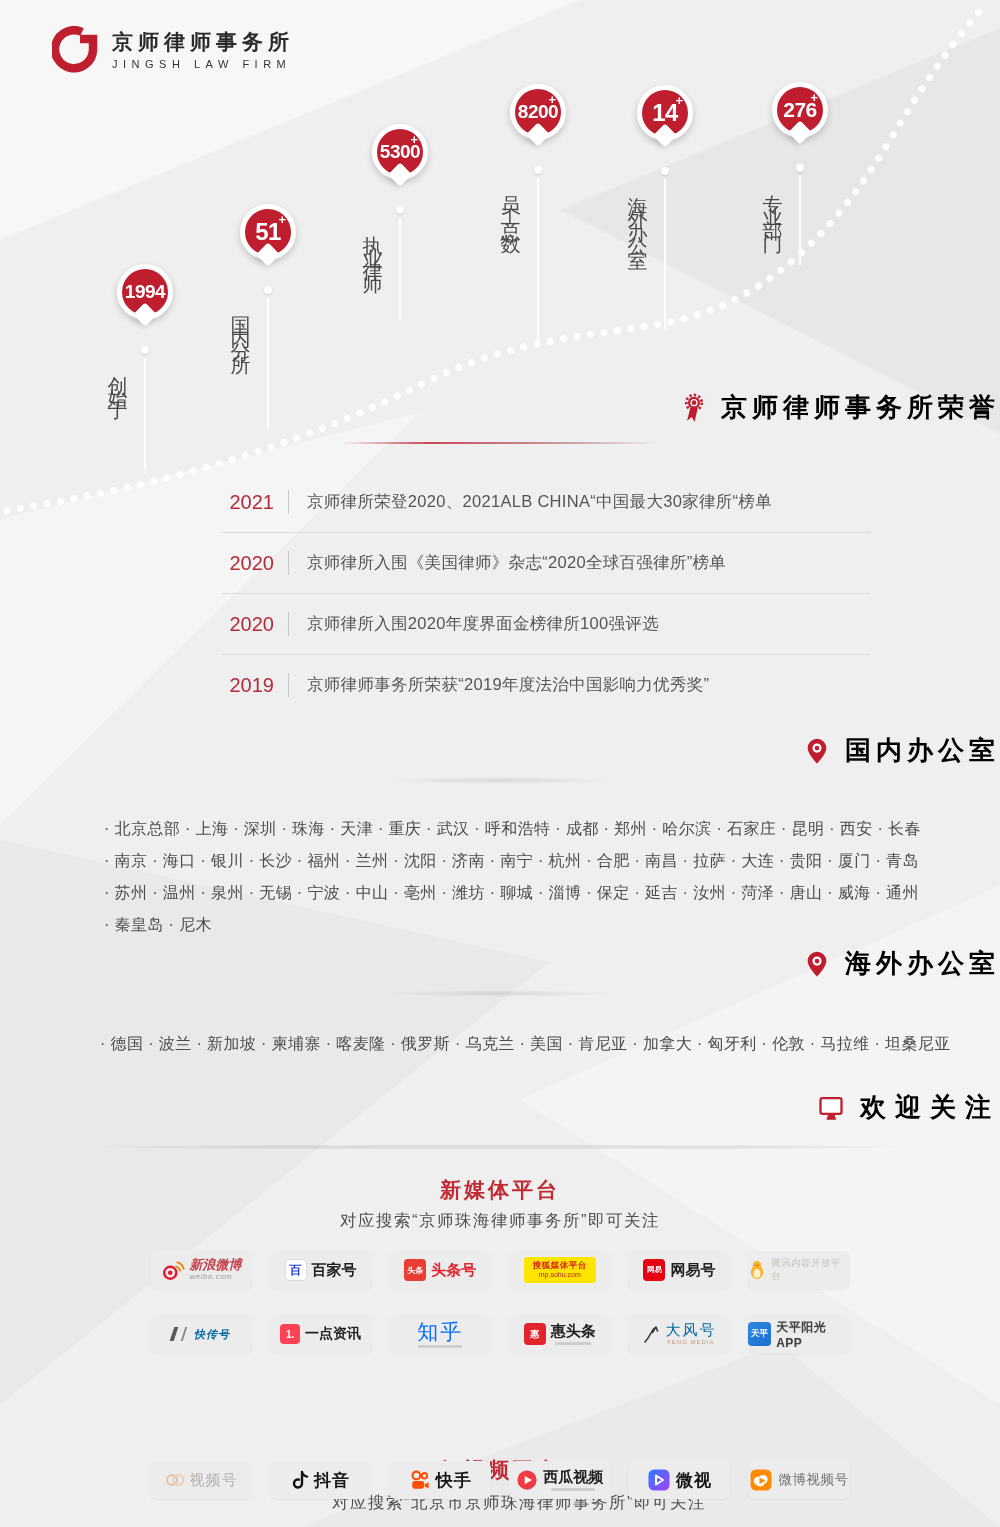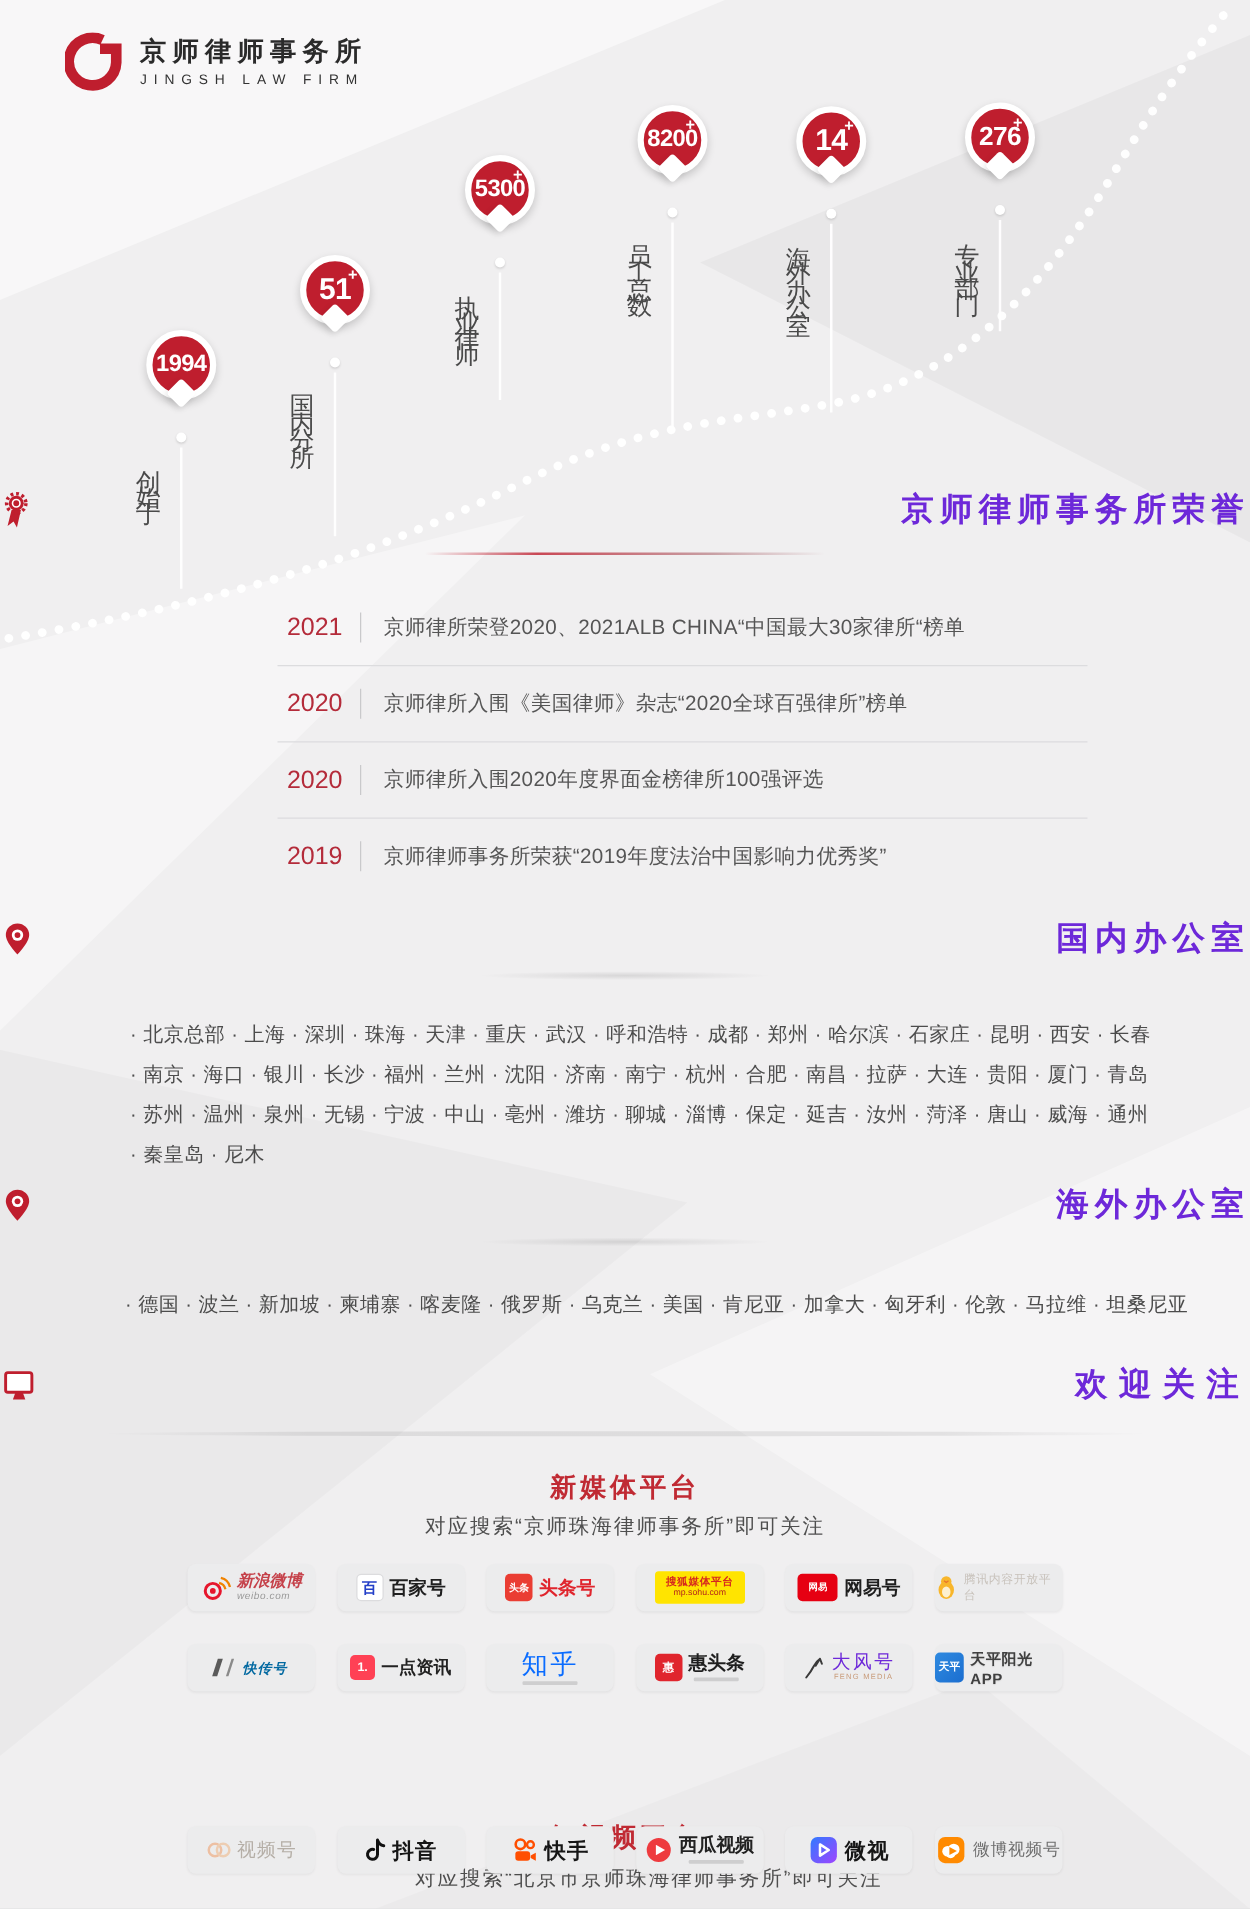--- a/index.html
+++ b/index.html
@@ -49,22 +49,22 @@
   .pin1{left:117px;top:264px;} .pin1 .stem{height:113px;}
   .pin2{left:240px;top:204px;} .pin2 .stem{height:131px;}
   .pin3{left:372px;top:124px;} .pin3 .stem{height:102px;}
   .pin4{left:510px;top:84px;}  .pin4 .stem{height:168px;}
   .pin5{left:637px;top:85px;}  .pin5 .stem{height:151px;}
   .pin6{left:772px;top:82px;}  .pin6 .stem{height:89px;}
   .pin2 .num,.pin5 .num{font-size:24px;}
   .pin6 .num{font-size:21px;}
 
   
-  .sec-hdr{position:absolute;left:0;width:100%;display:flex;align-items:center;justify-content:space-between;
-           gap:14px;font-size:26px;letter-spacing:5px;color:#6d28d9;font-weight:600;}
+  .sec-hdr{position:absolute;left:0;width:100%;display:flex;align-items:center;justify-content:flex-end;
+           gap:14px;font-size:26px;letter-spacing:5px;color:#000000;font-weight:600;}
   .hdr-honors{top:390px;}
   .hdr-domestic{top:733px;}
   .hdr-overseas{top:946px;}
   .hdr-follow{top:1090px;letter-spacing:9px;}
   .red-underline{position:absolute;left:340px;top:442px;width:320px;height:2px;
       background:linear-gradient(90deg,rgba(191,30,46,0),rgba(191,30,46,.8) 28%,rgba(140,40,50,.4) 72%,rgba(0,0,0,0));}
   .soft-shadow{position:absolute;height:7px;border-radius:50%;
       background:radial-gradient(ellipse,rgba(0,0,0,.10),rgba(0,0,0,0) 72%);}
   .ss1{left:385px;top:777px;width:230px;}
   .ss2{left:385px;top:990px;width:230px;}
@@ -106,32 +106,32 @@
   .wb-label{font-size:13px;font-weight:700;font-style:italic;color:#c5414a;}
   .wb-sub{font-size:8px;color:#9a9a9a;font-style:italic;letter-spacing:.5px;}
   .icon-sq{border-radius:4px;color:#fff;font-weight:700;display:flex;align-items:center;justify-content:center;}
   .bj-icon{width:20px;height:20px;background:#fff;color:#2440c8;font-size:12px;font-weight:700;
            border:1px solid #dcdcde;}
   .tt-icon{width:22px;height:22px;background:#ea3d33;font-size:8px;}
   .sohu-box{background:#ffe400;border-radius:3px;padding:3px 9px;display:flex;flex-direction:column;
             align-items:center;line-height:1.25;}
   .sohu-l{font-size:8.5px;font-weight:700;color:#d6281e;letter-spacing:.5px;}
   .sohu-s{font-size:7px;color:#b3241c;}
-  .ne-icon{width:32px;height:22px;background:#e60012;font-size:7.5px;}
+  .ne-icon{width:22px;height:22px;background:#e60012;font-size:7.5px;}
   .tx-label{font-size:9.5px;color:#c8c2bb;letter-spacing:.5px;}
   .kc-bar{width:4px;height:14px;background:#5a5a5a;transform:skewX(-18deg);margin-right:2px;}
   .kc-bar2{width:2px;height:14px;background:#8a8a8a;transform:skewX(-18deg);margin-right:4px;}
   .kc-label{font-size:11px;font-weight:700;font-style:italic;color:#0369a1;letter-spacing:1px;}
   .yd-icon{width:20px;height:20px;background:#ff4155;font-size:10px;}
   .yd-label{font-size:14px;font-weight:700;color:#222;}
   .zh-label{font-size:21px;font-weight:400;color:#0a6cff;letter-spacing:2px;}
   .micro-bar{height:3px;background:#c9c9c9;opacity:.85;margin-top:2px;border-radius:1px;}
   .mb44{width:44px;} .mb36{width:36px;}
   .ht-icon{width:22px;height:22px;background:#e0252d;font-size:9px;}
-  .df-label{font-size:15px;color:#6d28d9;letter-spacing:2px;}
+  .df-label{font-size:15px;color:#0369a1;letter-spacing:2px;}
   .df-sub{font-size:6px;color:#c89a78;letter-spacing:1px;}
   .tp-icon{width:24px;height:24px;background:linear-gradient(135deg,#2f8ae0,#1b6ed0);font-size:8.5px;}
   .tp-label{font-size:12px;font-weight:700;color:#404040;letter-spacing:.5px;
             text-shadow:0 1px 1px rgba(0,0,0,.10);}
   .sph-label{font-size:15px;color:#b5aea6;letter-spacing:1px;}
   .dy-label,.ks-label,.ws-label{font-size:17px;font-weight:700;color:#161616;letter-spacing:1px;}
   .xg-label{font-size:15px;font-weight:700;color:#222;}
   .wbv-label{font-size:13.5px;color:#6e6e6e;letter-spacing:.5px;}
 </style>
 </head>

